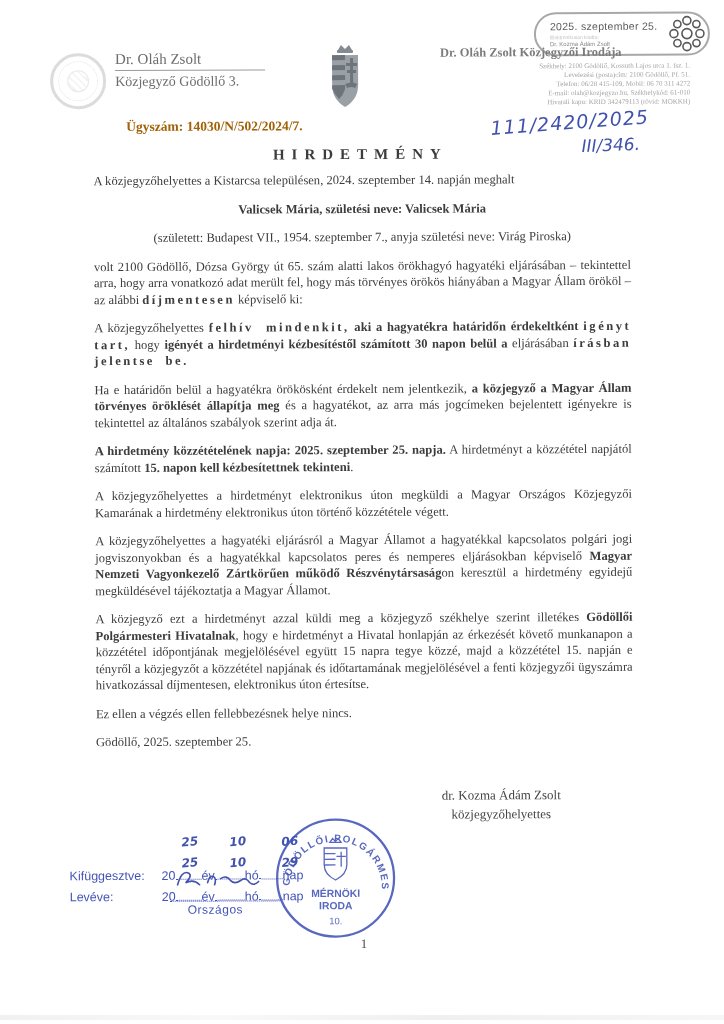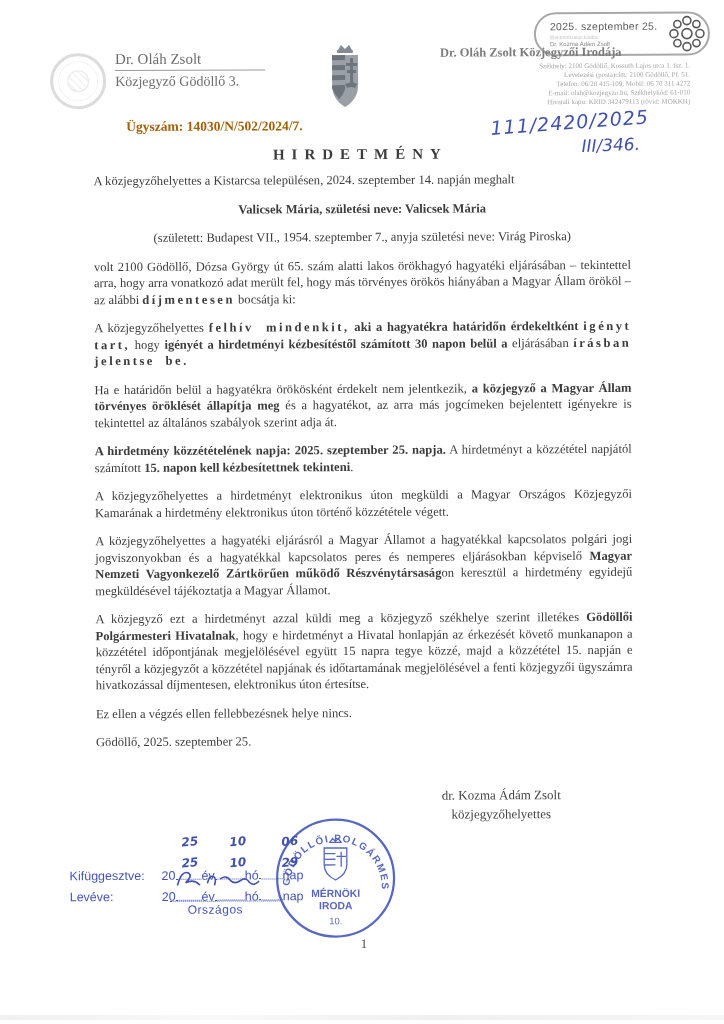--- a/index.html
+++ b/index.html
@@ -150,21 +150,21 @@
     <div class="hw hw-num2">III/346.</div>
 
     <div class="caseno">Ügyszám: 14030/N/502/2024/7.</div>
 
     <div class="doc-title">HIRDETMÉNY</div>
 
     <div class="body-text">
         <p><span>A közjegyzőhelyettes a Kistarcsa településen, 2024. szeptember 14. napján meghalt</span></p>
         <p class="center"><span class="b">Valicsek Mária, születési neve: Valicsek Mária</span></p>
         <p class="center"><span>(született: Budapest VII., 1954. szeptember 7., anyja születési neve: Virág Piroska)</span></p>
-        <p><span>volt 2100 Gödöllő, Dózsa György út 65. szám alatti lakos örökhagyó hagyatéki eljárásában – tekintettel arra, hogy arra vonatkozó adat merült fel, hogy más törvényes örökös hiányában a Magyar Állam örököl – az alábbi </span><span class="b sp">díjmentesen</span><span> bocsátja ki:</span></p>
+        <p><span>volt 2100 Gödöllő, Dózsa György út 65. szám alatti lakos örökhagyó hagyatéki eljárásában – tekintettel arra, hogy arra vonatkozó adat merült fel, hogy más törvényes örökös hiányában a Magyar Állam örököl – az alábbi </span><span class="b sp">díjmentesen</span><span> képviselő ki:</span></p>
         <p><span>A közjegyzőhelyettes </span><span class="b sp">felhív mindenkit,</span><span> </span><span class="b">aki a hagyatékra határidőn érdekeltként</span><span> </span><span class="b sp">igényt tart,</span><span> hogy </span><span class="b">igényét a hirdetményi kézbesítéstől számított 30 napon belül a</span><span> eljárásában </span><span class="b sp">írásban jelentse be.</span></p>
         <p><span>Ha e határidőn belül a hagyatékra örökösként érdekelt nem jelentkezik, </span><span class="b">a közjegyző a Magyar Állam törvényes öröklését állapítja meg</span><span> és a hagyatékot, az arra más jogcímeken bejelentett igényekre is tekintettel az általános szabályok szerint adja át.</span></p>
         <p><span class="b">A hirdetmény közzétételének napja: 2025. szeptember 25. napja.</span><span> A hirdetményt a közzététel napjától számított </span><span class="b">15. napon kell kézbesítettnek tekinteni</span><span>.</span></p>
         <p><span>A közjegyzőhelyettes a hirdetményt elektronikus úton megküldi a Magyar Országos Közjegyzői Kamarának a hirdetmény elektronikus úton történő közzététele végett.</span></p>
         <p><span>A közjegyzőhelyettes a hagyatéki eljárásról a Magyar Államot a hagyatékkal kapcsolatos polgári jogi jogviszonyokban és a hagyatékkal kapcsolatos peres és nemperes eljárásokban képviselő </span><span class="b">Magyar Nemzeti Vagyonkezelő Zártkörűen működő Részvénytársaság</span><span>on keresztül a hirdetmény egyidejű megküldésével tájékoztatja a Magyar Államot.</span></p>
         <p><span>A közjegyző ezt a hirdetményt azzal küldi meg a közjegyző székhelye szerint illetékes </span><span class="b">Gödöllői Polgármesteri Hivatalnak</span><span>, hogy e hirdetményt a Hivatal honlapján az érkezését követő munkanapon a közzététel időpontjának megjelölésével együtt 15 napra tegye közzé, majd a közzététel 15. napján e tényről a közjegyzőt a közzététel napjának és időtartamának megjelölésével a fenti közjegyzői ügyszámra hivatkozással díjmentesen, elektronikus úton értesítse.</span></p>
         <p><span>Ez ellen a végzés ellen fellebbezésnek helye nincs.</span></p>
         <p><span>Gödöllő, 2025. szeptember 25.</span></p>
       </div>
 

